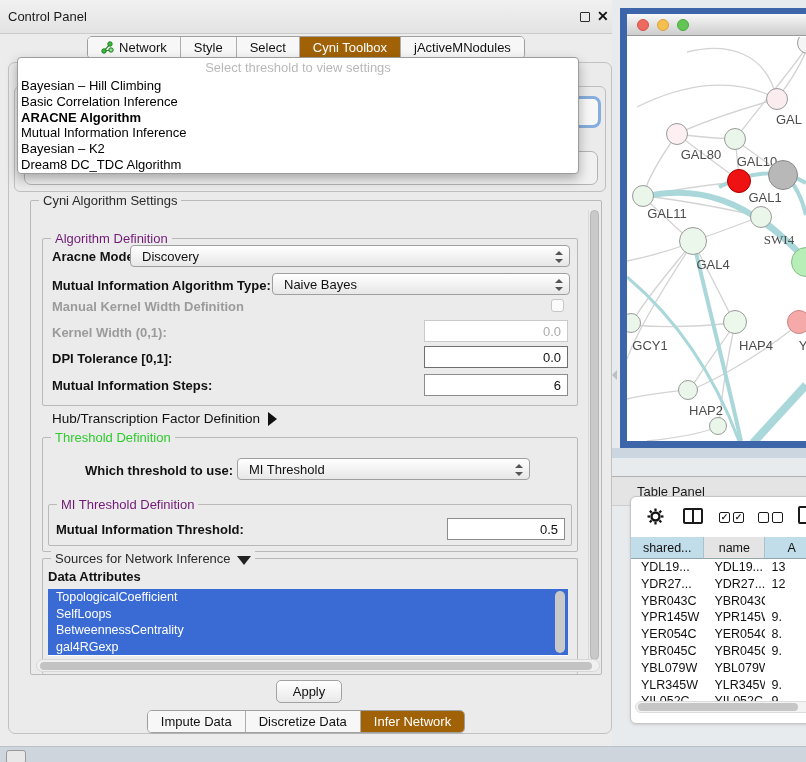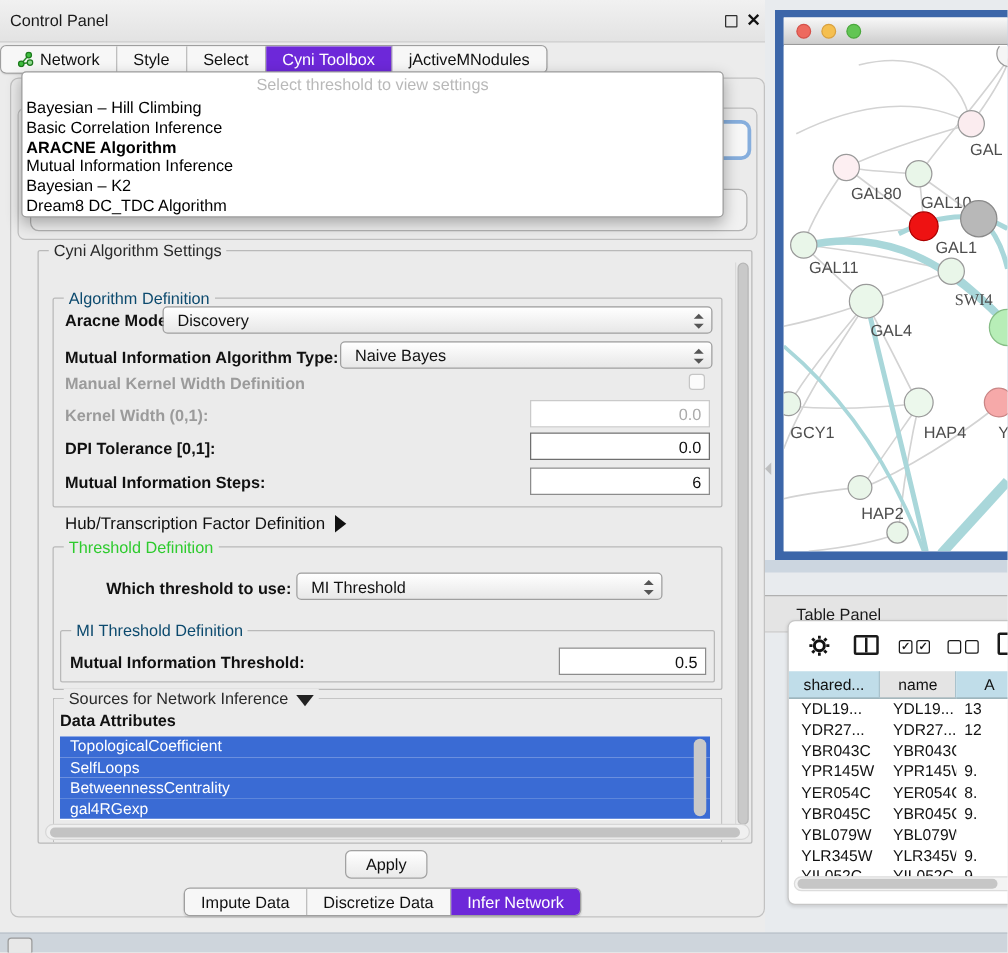--- a/index.html
+++ b/index.html
@@ -8,28 +8,28 @@
   #screen { position:absolute; left:0; top:0; width:806px; height:762px; overflow:hidden; }
 
   
   .titlebar { position:absolute; left:0; top:0; width:612px; height:34px;
     background:linear-gradient(#f1f1f1,#e3e3e3); border-bottom:1px solid #cbcbcb; }
   .titlebar .ttl { position:absolute; left:8px; top:9px; font-size:13px; color:#1a1a1a; }
   .float-btn { position:absolute; left:580px; top:12px; width:10px; height:10px;
     border:1.5px solid #2e2e2e; border-radius:1px; }
   .close-btn { position:absolute; left:597px; top:8px; font-size:14px; font-weight:bold; color:#111; }
 
-  .tabbar-top { position:absolute; left:0; top:36px; width:612px; display:flex; }
+  .tabbar-top { position:absolute; left:0; top:36px; width:612px; display:flex; justify-content:center; }
   .tabbar-bottom { position:absolute; left:0; top:710px; width:612px; display:flex; justify-content:center; z-index:6; }
   .seggroup { display:inline-flex; border:1px solid #9f9f9f; border-radius:5px; overflow:hidden;
     background:#f7f7f7; height:23px; box-shadow:0 1px 1px rgba(0,0,0,.08); }
   .seg { display:flex; align-items:center; padding:0 13px; font-size:13px; color:#111;
     border-right:1px solid #adadad; background:#f7f7f7; white-space:nowrap; }
   .seg:last-child { border-right:none; }
-  .seg.sel { background:#6d28d9; color:#fff; }
+  .seg.sel { background:#a16207; color:#fff; }
   .seg .tabicon { margin-right:5px; display:inline-block; width:13px; height:13px; }
 
   .outer-panel { position:absolute; left:8px; top:62px; width:604px; height:672px;
     border:1px solid #c2c2c2; border-radius:7px; background:#ebebeb; }
 
   
   .behind-group { position:absolute; left:14px; top:86px; width:592px; height:106px;
     border:1px solid #bfbfbf; border-radius:6px; background:#ebebeb; }
   .behind-combo-focus { position:absolute; left:80px; top:96px; width:521px; height:32px;
     border:3px solid #86aedd; border-radius:8px; background:#f7f7f7; }
@@ -40,21 +40,21 @@
   .dropdown { position:absolute; left:17px; top:57px; width:562px; height:117px; background:#fff;
     border:1px solid #9c9c9c; border-radius:4px; box-shadow:0 5px 12px rgba(0,0,0,.30); z-index:10; }
   .dd-head { height:20px; line-height:20px; text-align:center; color:#b9b9b9; font-size:13px; }
   .dd-item { height:15.8px; line-height:15.8px; padding-left:3px; font-size:13px; color:#000; white-space:nowrap; }
   .dd-item.sel { font-weight:bold; }
 
   
   .gbox { position:absolute; border:1px solid #b9b9b9; border-radius:2px; }
   .gtitle { position:absolute; top:-8px; left:8px; background:#ebebeb; padding:0 4px;
     font-size:13px; white-space:nowrap; }
-  .gtitle.blue { color:#0c4a6e; }
+  .gtitle.blue { color:#701a75; }
   .gtitle.green { color:#2ecb2e; }
   .gtitle.black { color:#2a2a2a; }
 
   .lbl { position:absolute; font-size:13px; font-weight:bold; color:#111; white-space:nowrap; }
   .lbl.dis { color:#9b9b9b; }
   .plain { font-weight:normal; }
 
   .combo { position:absolute; border:1px solid #9f9f9f; border-radius:4px;
     background:linear-gradient(#ffffff,#e7e7e7); height:22px; font-size:13px; color:#111; }
   .combo .val { position:absolute; left:11px; top:3px; white-space:nowrap; }

